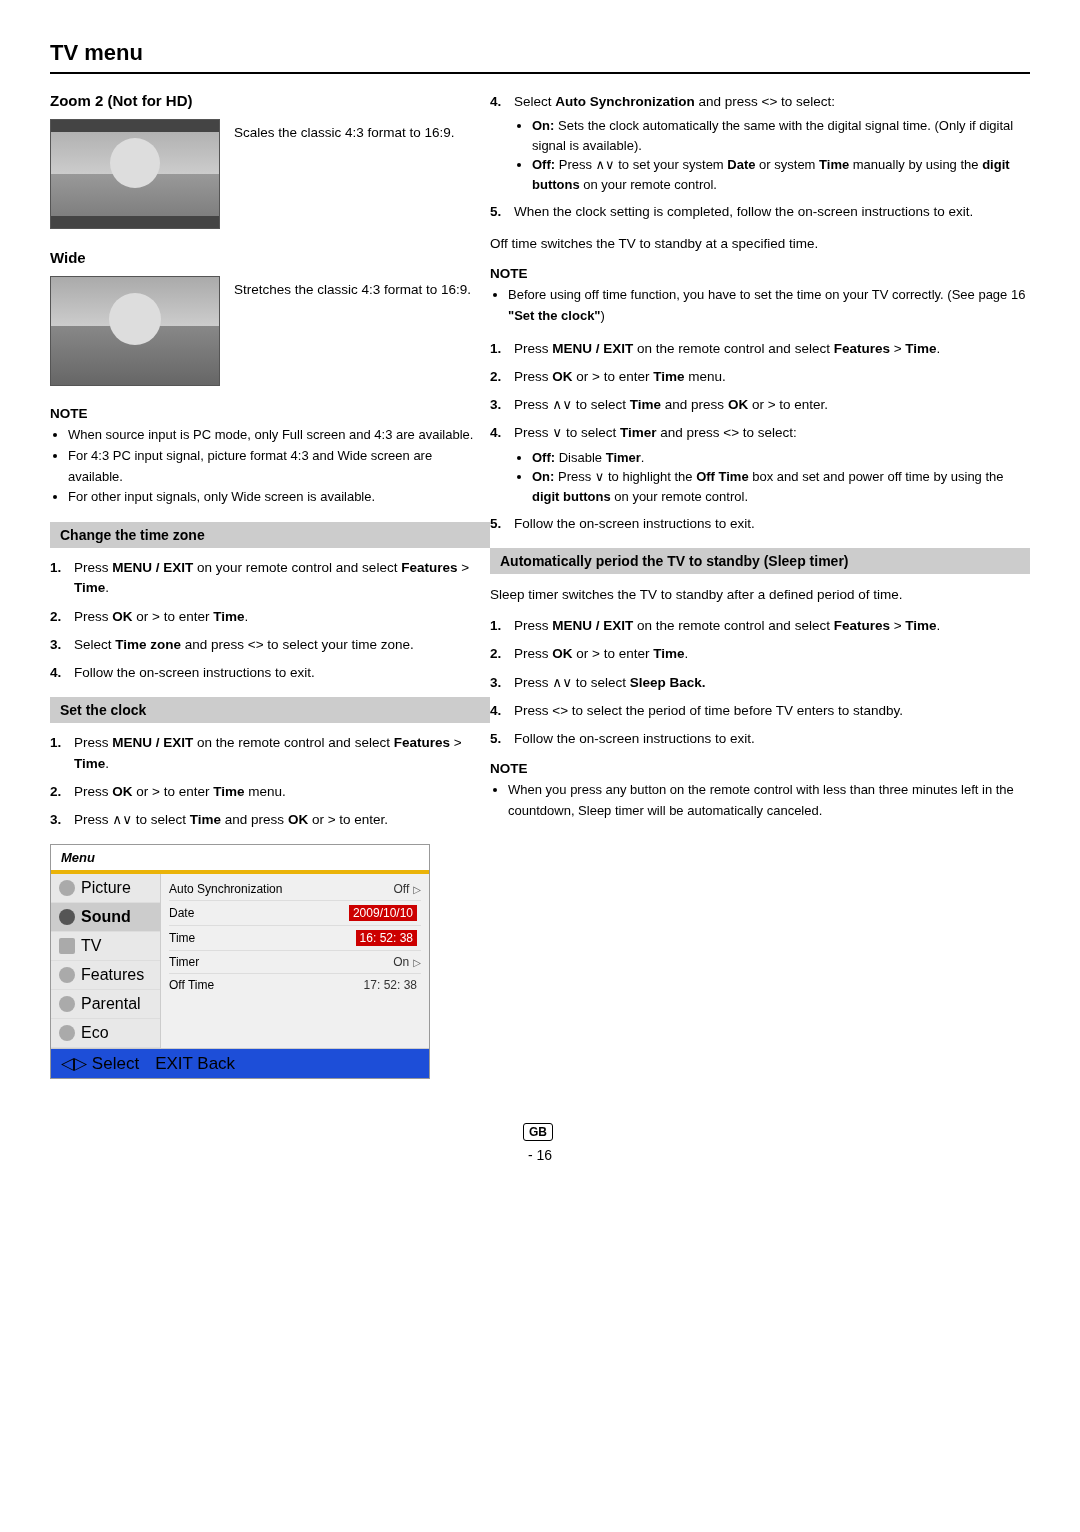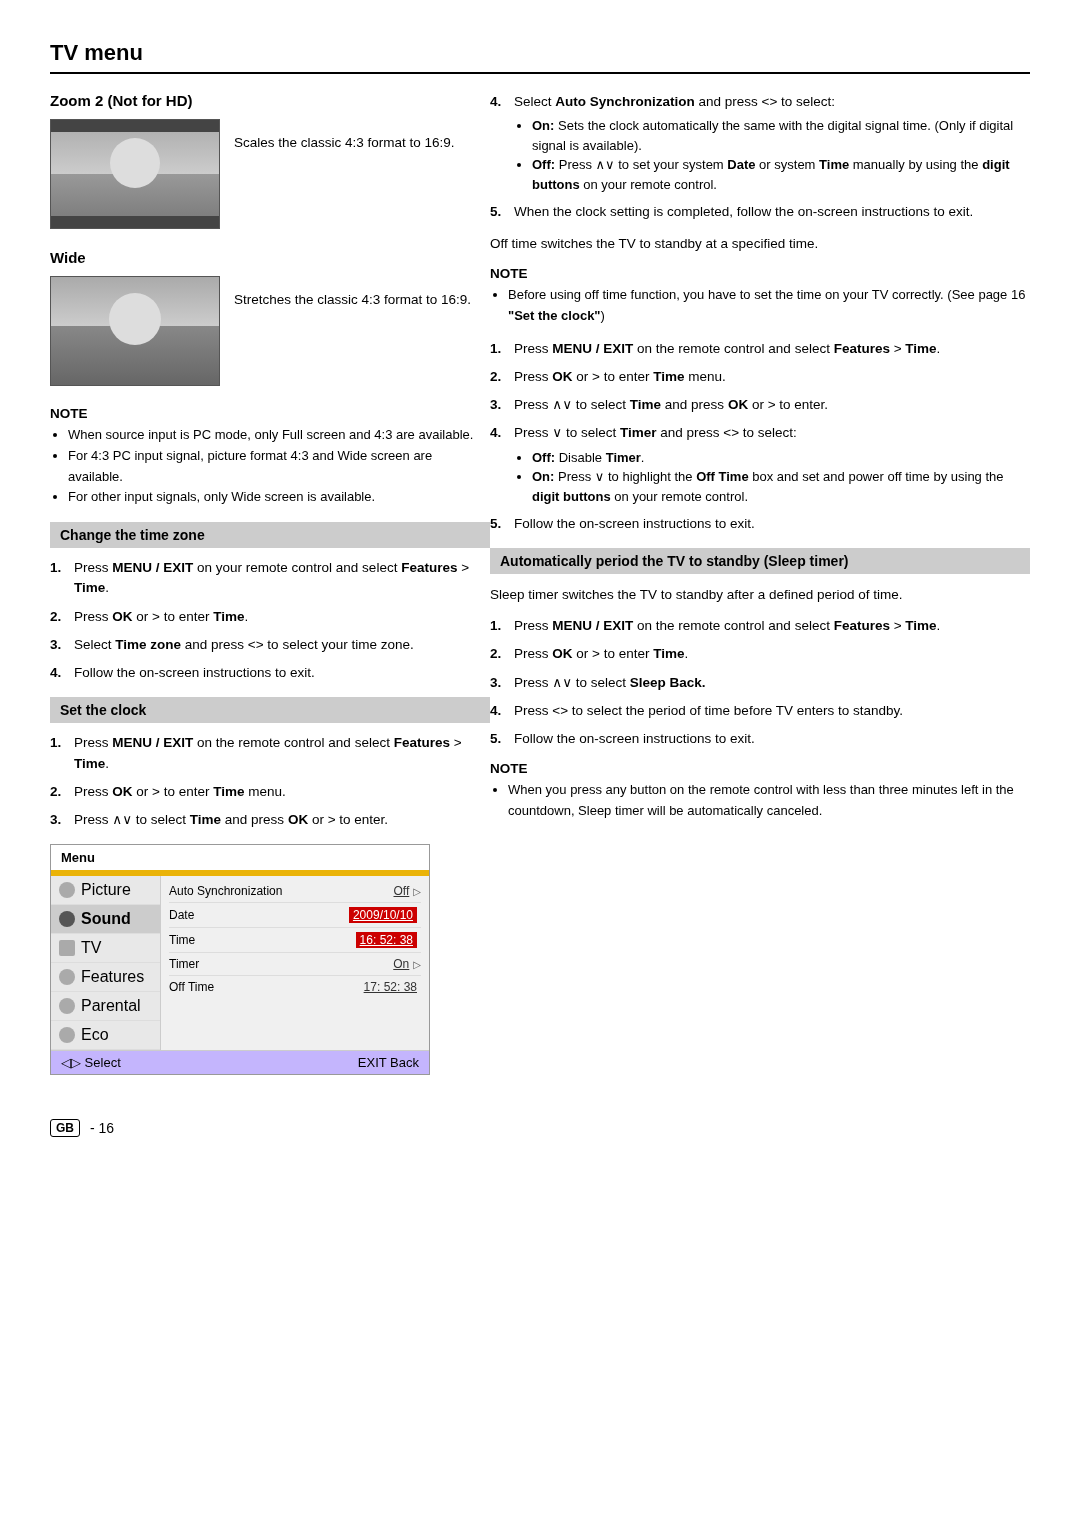--- a/index.html
+++ b/index.html
@@ -96,21 +96,20 @@
       width: 52px;
       height: 52px;
       background: #ddd;
       border-radius: 50%;
     }
 
     .image-desc {
       font-size: 13.5px;
       line-height: 1.5;
       padding-top: 4px;
-      margin-top: 10px;
     }
 
     .note-box {
       margin: 12px 0;
     }
     .note-box .note-title {
       font-weight: bold;
       font-size: 13.5px;
       margin-bottom: 4px;
     }
@@ -160,24 +159,25 @@
 
     
     .menu-screenshot {
       border: 1px solid #999;
       width: 380px;
       margin: 14px 0;
       font-size: 12px;
     }
     .menu-screenshot .menu-title {
       background: #fff;
-      border-bottom: 6px solid #eab308;
+      border-bottom: 4px solid #eab308;
       padding: 5px 10px;
       font-size: 13px;
       font-weight: bold;
+      font-style: italic;
     }
     .menu-screenshot .menu-body {
       display: flex;
       background: #f0f0f0;
     }
     .menu-sidebar {
       width: 110px;
       background: #e8e8e8;
       border-right: 1px solid #ccc;
     }
@@ -215,39 +215,37 @@
     .menu-row:last-child {
       border-bottom: none;
     }
     .menu-row .row-label {
       flex: 1;
     }
     .menu-row .row-value {
       font-size: 12px;
       color: #333;
       margin-right: 4px;
-      text-decoration: underline;
     }
     .menu-row .row-value.highlight {
       background: #c00;
       color: #fff;
       padding: 1px 4px;
     }
     .menu-row .arrow-right {
       font-size: 10px;
       color: #555;
     }
     .menu-footer {
-      background: #c4b5fd;
+      background: #1d4ed8;
       border-top: 1px solid #ccc;
       display: flex;
       gap: 16px;
       padding: 4px 10px;
-      font-size: 13px;
-      justify-content: space-between;
+      font-size: 17px;
     }
     .menu-footer span {
       display: flex;
       align-items: center;
       gap: 3px;
     }
 
     p.para {
       font-size: 13.5px;
       line-height: 1.6;
@@ -486,16 +484,16 @@
     <div class="note-box">
       <div class="note-title">NOTE</div>
       <ul>
         <li>When you press any button on the remote control with less than three minutes left in the countdown, Sleep timer will be automatically canceled.</li>
       </ul>
     </div>
 
   </div>
 </div>
 
-<div style="margin-top: 30px; display: flex; align-items: center; justify-content: flex-start; gap: 6px;">
+<div style="margin-top: 30px; display: flex; align-items: center; justify-content: flex-start; gap: 6px; flex-direction: column;">
   <span class="gb-badge">GB</span>
   <span>- <span>16</span></span>
 </div>
 
 </body></html>

